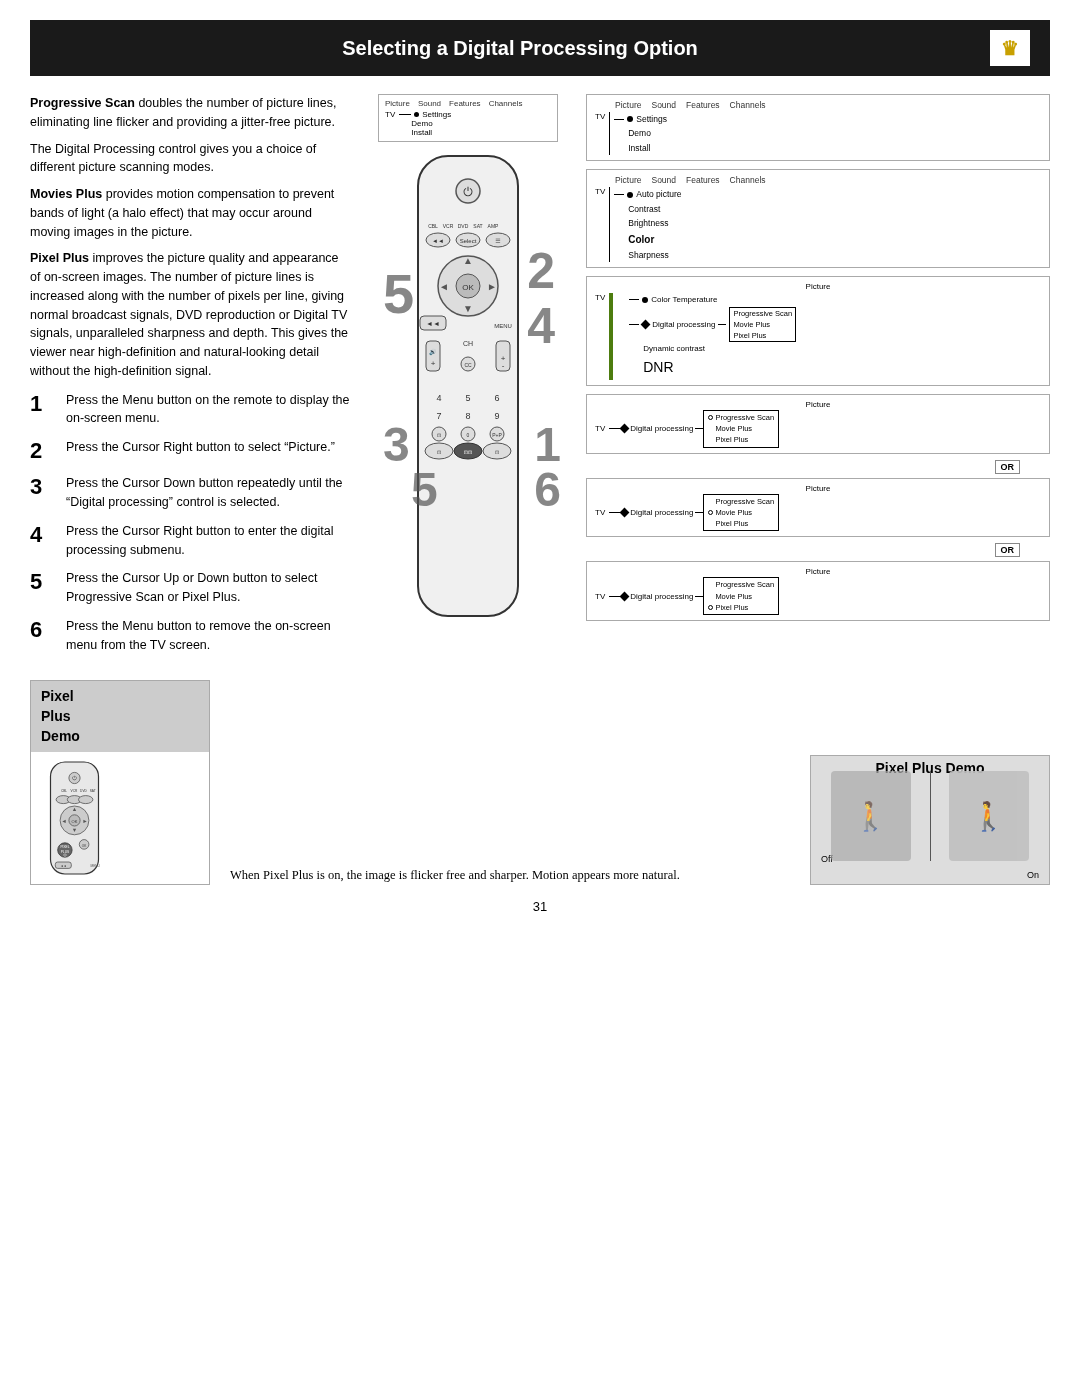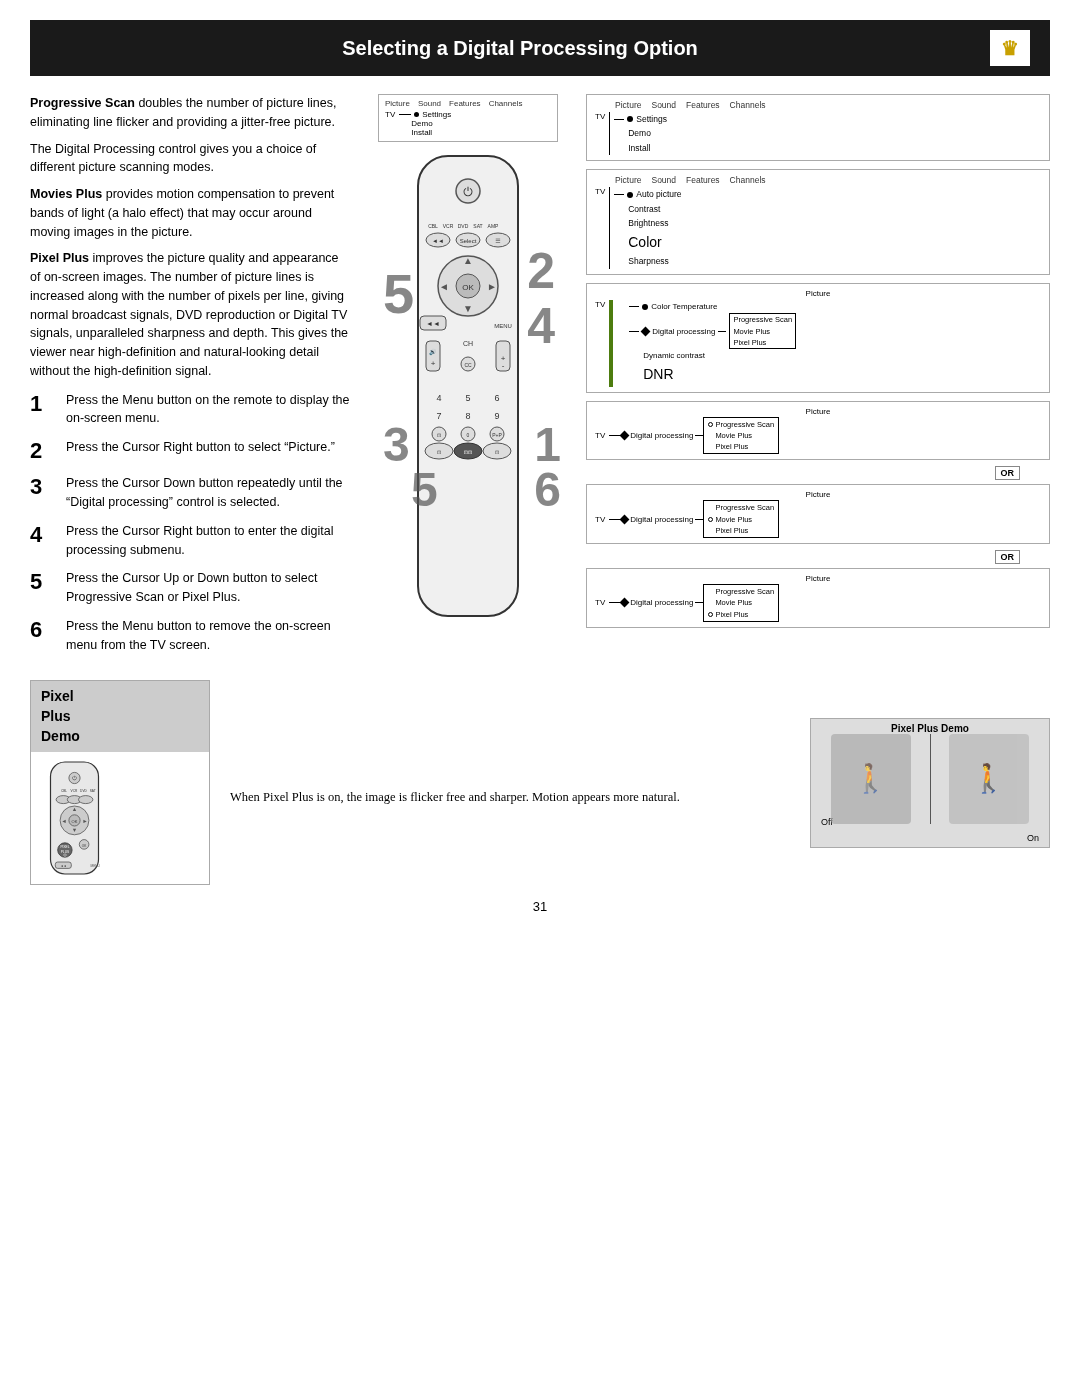--- a/index.html
+++ b/index.html
@@ -137,21 +137,21 @@
       width: 190px;
       height: 480px;
       position: relative;
     }
 
     
     .bottom-section {
       display: flex;
       gap: 20px;
       margin-top: 16px;
-      align-items: center;
+      align-items: flex-end;
     }
 
     .pixel-plus-demo-box {
       border: 1px solid #aaa;
       width: 180px;
       flex-shrink: 0;
       padding: 0;
     }
     .pixel-plus-demo-title {
       background: #ccc;
@@ -398,21 +398,21 @@
       <div style="display:flex; align-items:flex-start;">
         <span style="font-size:8px; margin-right:4px;">TV</span>
         <div style="border-left:1px solid #000; padding-left:4px;">
           <div style="display:flex; align-items:center; gap:3px; font-size:8.5px; line-height:1.7;">
             <span style="display:inline-block;width:10px;height:1px;background:#000;"></span>
             <span style="display:inline-block;width:6px;height:6px;background:#000;border-radius:50%;"></span>
             <span>Auto picture</span>
           </div>
           <div style="font-size:8.5px; line-height:1.7; padding-left:14px;">Contrast</div>
           <div style="font-size:8.5px; line-height:1.7; padding-left:14px;">Brightness</div>
-          <div style="font-size:14px; line-height:1.7; padding-left:14px;">Color</div>
+          <div style="font-size:10px; line-height:1.7; padding-left:14px;font-weight:bold;">Color</div>
           <div style="font-size:8.5px; line-height:1.7; padding-left:14px;">Sharpness</div>
         </div>
       </div>
     </div>
 
     <div class="menu-diagram" style="margin-bottom:4px;">
       <div style="font-size:8px; margin-bottom:2px; text-align:center;">Picture</div>
       <div style="display:flex; align-items:flex-start;">
         <span style="font-size:8px; margin-right:4px;">TV</span>
         <div style="border-left:4px solid #4d7c0f; padding-left:16px; flex:1;">
@@ -544,21 +544,21 @@
         <text x="60" y="136" font-size="4" fill="#555">MENU</text>
       </svg>
     </div>
   </div>
 
   <div class="pixel-plus-text" style="padding-top:30px;">
     <p>When Pixel Plus is on, the image is flicker free and sharper. Motion appears more natural.</p>
   </div>
 
   <div class="demo-screen-box" style="width:240px; height:130px; background:#ddd; border:1px solid #aaa; position:relative; overflow:hidden;">
-    <div style="position:absolute; top:4px; left:50%; transform:translateX(-50%); font-size:10px; font-weight:bold; white-space:nowrap;">Pixel Plus Demo</div>
+    <div style="position:absolute; top:4px; left:50%; transform:translateX(-50%); font-size:14px; font-weight:bold; white-space:nowrap;">Pixel Plus Demo</div>
     <div style="position:absolute; bottom:20px; left:10px; font-size:9px;">Off</div>
     <div style="position:absolute; bottom:4px; right:10px; font-size:9px;">On</div>
 
     <div style="position:absolute; top:15px; left:20px; width:80px; height:90px; background:#aaa; border-radius:4px; display:flex; align-items:center; justify-content:center; font-size:28px; opacity:0.7;">🚶</div>
     <div style="position:absolute; top:15px; right:20px; width:80px; height:90px; background:#c0c0c0; border-radius:4px; display:flex; align-items:center; justify-content:center; font-size:28px; opacity:0.9;">🚶</div>
 
     <div style="position:absolute; top:15px; left:50%; width:1px; height:90px; background:#555;"></div>
   </div>
 
 </div>

